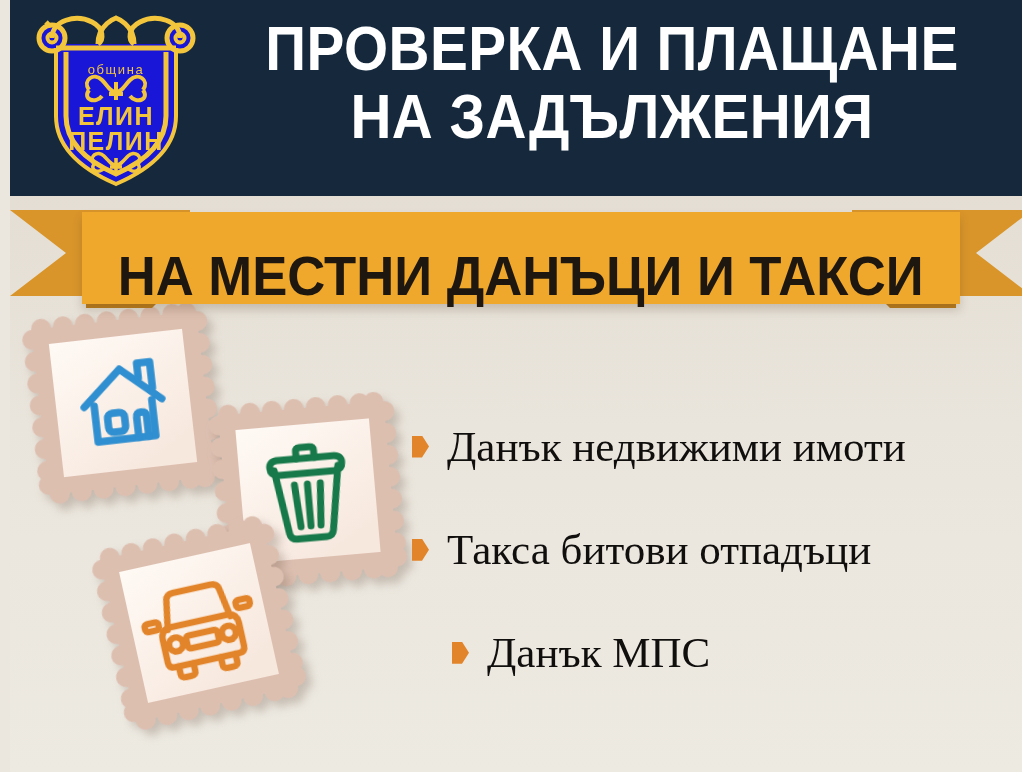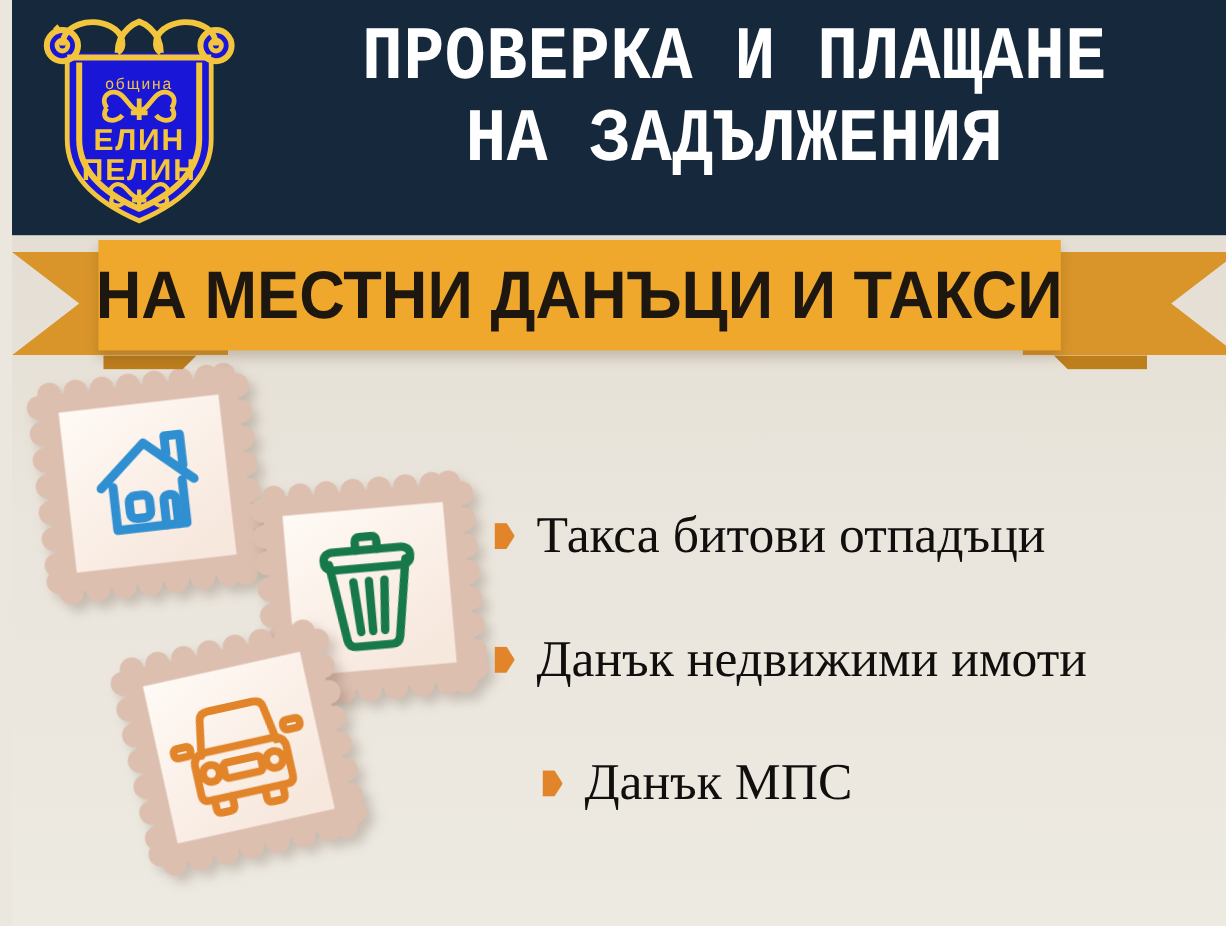--- a/index.html
+++ b/index.html
@@ -23,21 +23,21 @@
   }
   .crest-wrap{
     position:absolute;left:22px;top:8px;width:168px;height:182px;
   }
   .crest-wrap svg{display:block;width:168px;height:182px;}
 
   .title-block{
     position:absolute;left:192px;top:18px;width:820px;
     text-align:center;
     color:#ffffff;
-    font-family:Liberation Mono, monospace;
+    font-family:Liberation Sans, sans-serif;
     font-weight:bold;
     letter-spacing:0.5px;
     line-height:0.98;
   }
   .title-line{
     display:block;
     font-size:63px;
     transform:scaleX(0.9);
     transform-origin:center;
     white-space:nowrap;
@@ -61,24 +61,24 @@
     clip-path:polygon(0 0,180px 0,124px 43px,180px 86px,0 86px);
   }
   .ribbon-fold{
     position:absolute;top:100px;width:78px;height:12px;
     background:#bd7e1c;
   }
   .ribbon-fold.left{left:76px;clip-path:polygon(0 0,78px 0,66px 12px,0 12px);}
   .ribbon-fold.right{right:76px;clip-path:polygon(0 0,78px 0,78px 12px,12px 12px);}
 
   .ribbon-panel{
-    position:absolute;left:72px;top:4px;width:802px;height:92px;
+    position:absolute;left:72px;top:16px;width:878px;height:92px;
     background:#efa82c;
     box-shadow:0 6px 9px rgba(80,60,30,0.22);
-    display:flex;align-items:center;justify-content:center;
+    display:flex;align-items:flex-end;justify-content:center;
   }
   .ribbon-text{
     color:#1d1710;
     font-family:"Liberation Sans", sans-serif;
     font-weight:bold;
     font-size:56px;
     letter-spacing:0px;
     transform:scaleX(0.94);
     white-space:nowrap;
     line-height:1;
@@ -377,26 +377,26 @@
           <path d="M109 133 L109 141 Q109 145 114 145 L119 145 Q124 145 124 141 L124 133"></path>
         </g>
       </svg>
     </div>
   </div>
 
   <div class="list">
 
     <div class="list-item">
       <span class="bullet"></span>
-      <span class="bullet-label">Такса битови отпадъци</span>
+      <span class="bullet-label">Данък недвижими имоти</span>
     </div>
 
     <div class="list-item">
       <span class="bullet"></span>
-      <span class="bullet-label">Данък недвижими имоти</span>
+      <span class="bullet-label">Такса битови отпадъци</span>
     </div>
 
     <div class="list-item">
       <span class="bullet"></span>
       <span class="bullet-label">Данък МПС</span>
     </div>
   </div>
 
 </div>
 

